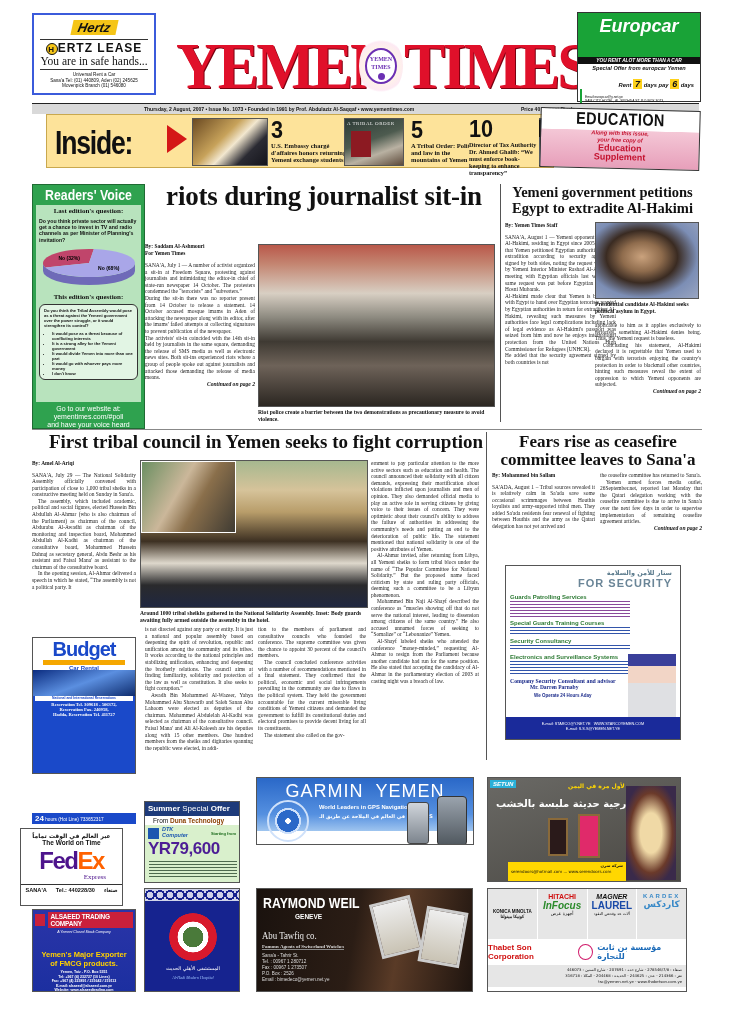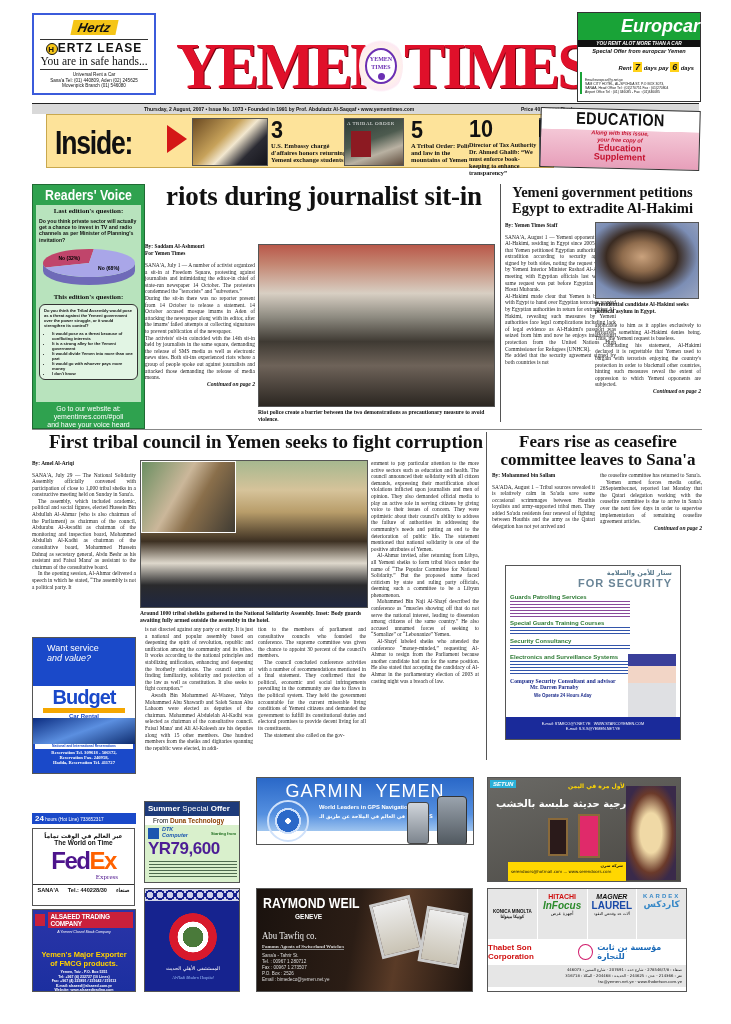--- a/index.html
+++ b/index.html
@@ -12,21 +12,21 @@
 #hertz .lease{font:bold 12px "Liberation Sans",sans-serif;letter-spacing:1px;border-top:1px solid #333;margin:3px 6px 0;padding-top:1px}
 #hertz .lease span{display:inline-block;width:12px;height:12px;border-radius:50%;background:#f5c518;border:1px solid #111;font-size:8px;line-height:11px;vertical-align:middle}
 #hertz .safe{font-size:11.5px;border-bottom:1px solid #333;margin:0 6px;padding-bottom:2px}
 #hertz .small{font:4.6px "Liberation Sans",sans-serif;line-height:5.5px;margin-top:2px}
 #mast{left:176px;top:36px;width:392px;height:60px}
 #mast .word{position:absolute;top:0;font:bold 62px "Liberation Serif",serif;color:#e0102a;letter-spacing:-3px;line-height:60px;transform:scaleY(1.05);text-shadow:1px 1px 0 #7a0010}
 #emblem{left:183px;top:0;width:44px;height:60px;border-radius:50%;background:radial-gradient(circle,#fffbe0 30%,#fde9f3 65%,transparent 70%)}
 #emblem .ring{position:absolute;left:6px;top:12px;width:32px;height:36px;border-radius:50%;border:2px solid #6b2fb3;background:#fff;text-align:center;font:bold 6px "Liberation Serif",serif;color:#6b2fb3;padding-top:5px;line-height:8px}
 #emblem .dot{display:block;margin:2px auto 0;width:7px;height:7px;border-radius:50%;background:#6b2fb3}
 #europcar{left:577px;top:12px;width:124px;height:90px;border:1px solid #333;background:#fff}
-#europcar .top{background:#19a337;color:#fff;font:italic bold 18px "Liberation Sans",sans-serif;text-align:right;height:27px;line-height:27px}
+#europcar .top{background:#19a337;color:#fff;font:italic bold 18px "Liberation Sans",sans-serif;text-align:center;height:44px;line-height:27px}
 #europcar .bar{background:#111;color:#fff;font:italic bold 4.8px "Liberation Sans",sans-serif;text-align:center;height:7px;line-height:7px}
 #europcar .offer{font:italic bold 5.6px "Liberation Sans",sans-serif;text-align:center;margin-top:1px}
 #europcar .rent{font:italic bold 5.8px "Liberation Sans",sans-serif;text-align:right;margin:8px 6px 0 0}
 #europcar .rent b{color:#111;background:#ffd21a;padding:0 2px;font-size:9px}
 #europcar .addr{font:3.4px "Liberation Sans",sans-serif;line-height:4px;padding:6px 3px 0;border-left:2px solid #19a337;margin-left:2px}
 
 #infobar{left:32px;top:103px;width:667px;height:11px;background:#d9d9d9;border-top:1.5px solid #222;font:bold 5px "Liberation Sans",sans-serif;line-height:10px}
 #infobar .line{position:absolute;left:112px}
 #infobar .price{position:absolute;left:489px}
 
@@ -244,43 +244,39 @@
   <div class="byline">By: Mohammed bin Sallam</div>
   <p class="body" style="margin-top:5px">SA'ADA, August 1 – Tribal sources revealed it is relatively calm in Sa'ada save some occasional scrimmages between Houthis loyalists and army-supported tribal men. They added Sa'ada residents fear renewal of fighting between Houthis and the army as the Qatari delegation has not yet arrived and</p>
 </div>
 <div class="abs" style="left:600px;top:472px;width:102px">
   <p class="body">the ceasefire committee has returned to Sana'a.</p>
   <p class="body" style="text-indent:6px">Yemen armed forces media outlet, 26September.net, reported last Monday that the Qatari delegation working with the ceasefire committee is due to arrive in Sana'a over the next few days in order to supervise implementation of remaining ceasefire agreement articles.</p>
   <div class="cont">Continued on page 2</div>
 </div>
 
 <div class="ad" style="left:32px;top:637px;width:104px;height:137px;background:#1a49c9">
-  <div style="background:#1a49c9;color:#fff;height:48px;padding:5px 0 0 14px;font:9px 'Liberation Sans',sans-serif;line-height:10px;position:relative">
-    <div>Want service</div>
-    <div style="font-style:italic">and value?</div>
-  </div>
   <div style="background:#fff;height:32px;text-align:center;position:relative">
     <div style="font:bold 20px 'Liberation Sans',sans-serif;color:#1a49c9;line-height:22px;letter-spacing:-1px">Budget</div>
     <div style="height:5px;background:#f5a700;margin:0 10px"></div>
     <div style="font:bold 6px 'Liberation Sans',sans-serif;color:#1a49c9">Car Rental</div>
   </div>
   <div style="height:26px;background:linear-gradient(160deg,#0b2c80,#5b8fe0 50%,#0e2c6e)"></div>
   <div style="background:#fff;color:#1a49c9;font:bold 3.4px 'Liberation Sans',sans-serif;text-align:center;line-height:5px;margin:0 2px">National and International Reservations</div>
   <div style="color:#fff;font:bold 4.6px 'Liberation Serif',serif;text-align:center;line-height:5.2px;padding-top:1px">
     <div>Reservation Tel. 309618 - 506372,</div>
     <div>Reservation Fax. 240958,</div>
     <div>Hadda, Reservation Tel. 411727</div>
   </div>
 </div>
 <div class="abs" style="left:32px;top:813px;width:104px;color:#fff;font:4.7px 'Liberation Sans',sans-serif;background:#1a49c9;padding:0 3px;height:11px;line-height:11px">
   <b style="font-size:8px">24</b>
   <span>hours (Hot Line) 733652317</span>
 </div>
 
-<div class="ad" style="left:32px;top:828px;width:103px;height:78px;background:#fff">
+<div class="ad" style="left:20px;top:828px;width:103px;height:78px;background:#fff">
   <div style="text-align:center;font:bold 6px 'DejaVu Sans',sans-serif;margin-top:3px">عبر العالم في الوقت تماماً</div>
   <div style="text-align:center;font:bold 6.5px 'Liberation Sans',sans-serif">The World on Time</div>
   <div style="text-align:center;font:bold 24px 'Liberation Sans',sans-serif;letter-spacing:-1.5px;line-height:24px;margin-top:3px">
     <span style="color:#4d148c">Fed</span><span style="color:#ff6200">Ex</span>
   </div>
   <div style="text-align:right;padding-right:16px;color:#4d148c;font:7px 'Liberation Serif',serif">Express</div>
   <div style="border-top:1px solid #333;margin-top:3px;font:bold 5.6px 'Liberation Sans',sans-serif;display:flex;justify-content:space-around;padding-top:2px">
     <span>SANA'A</span>
     <span>Tel.: 440228/30</span>
     <span>صنعاء</span>

